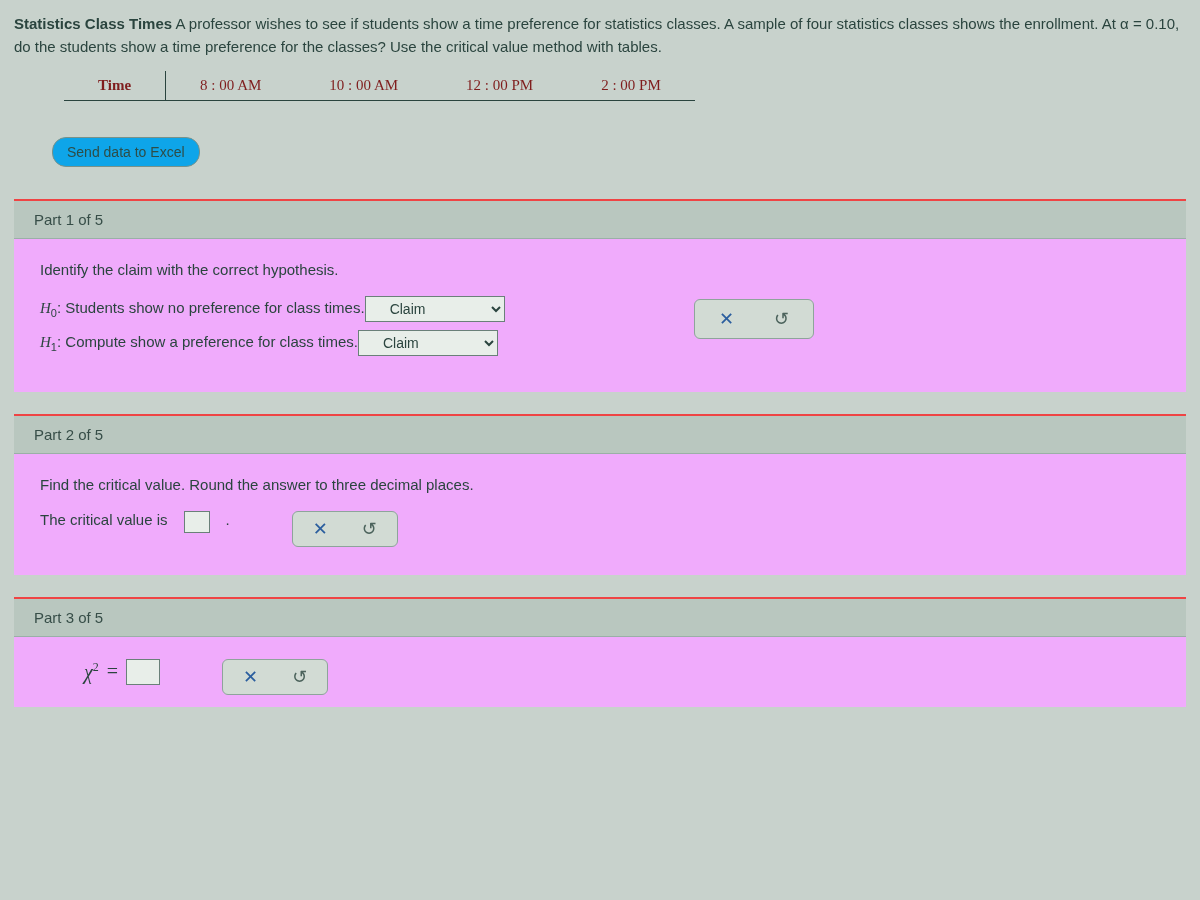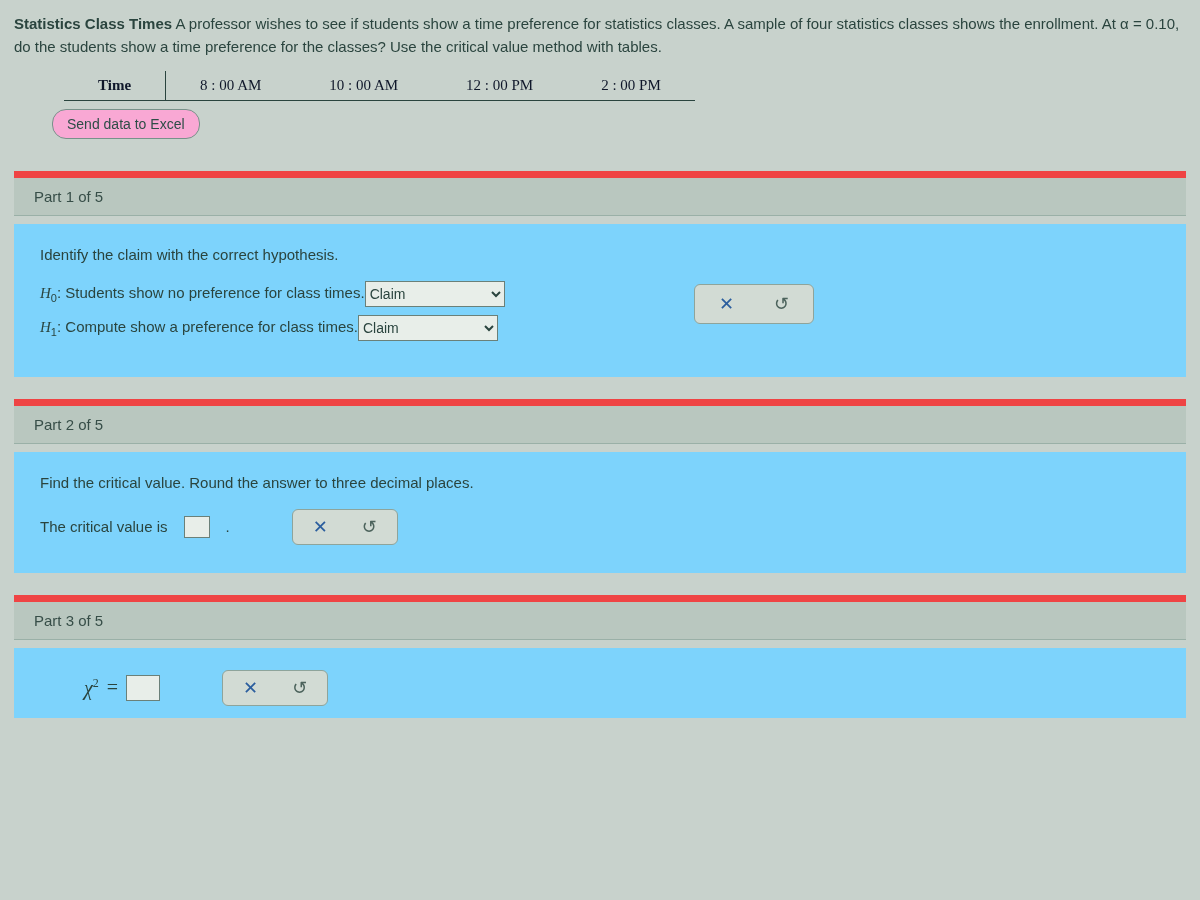--- a/index.html
+++ b/index.html
@@ -17,64 +17,64 @@
     .problem-title { font-weight: bold; color: #2a443e; display: inline; }
     .problem-text { color: #2a443e; display: inline; }
     .intro { line-height: 1.55; margin-bottom: 12px; }
 
     .data-area { margin: 6px 0 0 50px; }
     table.data-table { border-collapse: collapse; font-family: Georgia, 'Times New Roman', serif; }
     table.data-table td, table.data-table th {
       padding: 6px 34px;
       text-align: center;
       font-weight: normal;
-      color: #0f172a;
+      color: #7f1d1d;
       font-family: Liberation Serif, serif;
     }
     table.data-table th { font-weight: bold; }
     table.data-table tr:first-child th,
     table.data-table tr:first-child td { border-bottom: 1.5px solid #2a443e; }
     table.data-table th:first-child,
     table.data-table td:first-child { border-right: 1.5px solid #2a443e; font-weight: bold; }
 
     .excel-btn {
       display: inline-block;
-      margin: 8px 0 10px 38px;
+      margin: 36px 0 10px 38px;
       padding: 6px 14px;
-      background: #f9a8d4;
+      background: #0ea5e9;
       border: 1px solid #78928a;
       border-radius: 14px;
       color: #2e4d47;
       font-size: 14px;
       cursor: pointer;
     }
 
     .part-bar {
       background: #b9c7bf;
-      border-top: 7px solid #ef4444;
+      border-top: 2px solid #ef4444;
       border-bottom: 1px solid #9ab0a7;
       padding: 10px 20px;
-      margin: 22px 0 8px 0;
+      margin: 22px 0 0 0;
       color: #374e48;
       font-size: 15px;
     }
     .part-body {
       padding: 22px 26px 28px 26px;
-      background: #7dd3fc;
+      background: #f0abfc;
       position: relative;
     }
     .instruction { color: #2a443e; margin-bottom: 18px; }
 
     .hyp-line { margin: 8px 0; display:flex; align-items:center; flex-wrap:wrap; }
     .hyp-label { font-style: italic; font-family: Georgia, serif; }
     .hyp-sub { font-size: 11px; vertical-align: sub; }
 
     select.claim-select {
       font-size: 14px;
-      padding: 3px 0;
+      padding: 3px 20px;
       background: #e8eee9;
       border: 1px solid #6a8079;
       min-width: 140px;
       font-family: Arial, sans-serif;
       color: #2a443e;
     }
 
     .mini-input {
       width: 26px; height: 22px;
       border: 1px solid #6a8079;
@@ -113,21 +113,21 @@
     .chi-expr {
       font-family: Georgia, 'Times New Roman', serif;
       font-style: italic;
       font-size: 20px;
       display:inline-flex; align-items:center; gap:8px;
       margin-left: 44px;
     }
     .chi-sup { font-size:12px; vertical-align: super; font-style: normal;}
     .eq { font-style:normal; }
 
-    .cv-line { display:flex; align-items:center; gap:16px; flex-wrap:wrap;}
+    .cv-line { display:flex; align-items:flex-start; gap:16px; flex-wrap:wrap;}
   </style>
 </head>
 <body>
 
 
 
 <div class="intro">
   <span class="problem-title">Statistics Class Times</span>
   <span class="problem-text"> </span>
   <span class="problem-text">A professor wishes to see if students show a time preference for statistics classes. A sample of four statistics classes shows the enrollment. At α = 0.10, do the students show a time preference for the classes? Use the critical value method with tables.</span>

